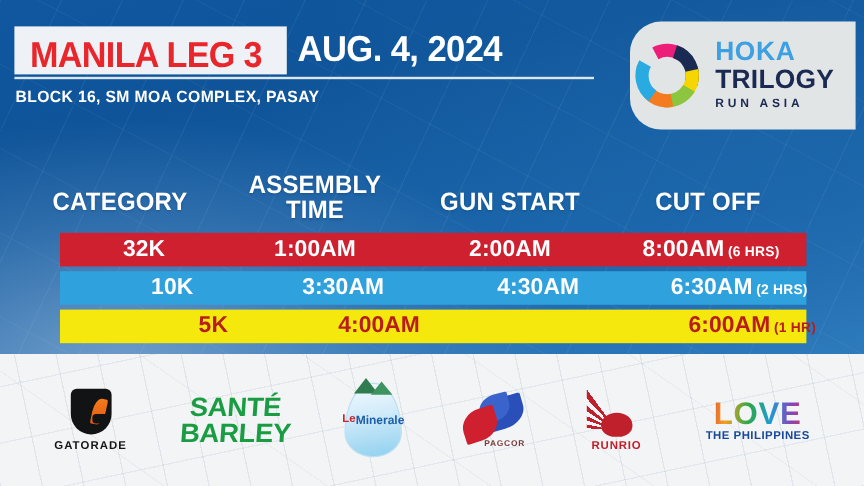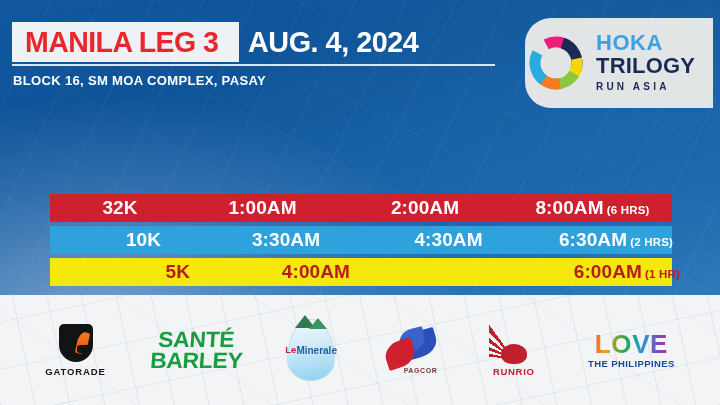--- a/index.html
+++ b/index.html
@@ -32,21 +32,21 @@
 
   
   .header { position:absolute; left:0; top:0; width:720px; height:112px; }
 
   .title-row {
     position:absolute; left:12px; top:22px;
     display:flex; align-items:stretch; height:40px;
   }
   .title-plate {
     background:#eef2f6;
-    display:flex; align-items:center;
+    display:flex; align-items:flex-end;
     padding:0 11px 0 13px;
     height:40px;
   }
   .title-plate .leg {
     color:#e8262b;
     font-size:30px; font-weight:bold;
     letter-spacing:-0.6px;
     line-height:1;
     font-stretch:condensed;
     transform:scaleX(0.95);
@@ -307,20 +307,29 @@
         </svg>
       </span>
       <span class="logo-text">
         <span class="logo-hoka">HOKA</span>
         <span class="logo-trilogy">TRILOGY</span>
         <span class="logo-runasia">RUN ASIA</span>
       </span>
     </div>
   </div>
 
+  <div class="table-head">
+    <div class="th th-category">CATEGORY</div>
+    <div class="th th-assembly">
+      <div>ASSEMBLY</div>
+      <div>TIME</div>
+    </div>
+    <div class="th th-gun">GUN START</div>
+    <div class="th th-cut">CUT OFF</div>
+  </div>
 
   <div class="rows">
 
     <div class="row row-32k">
       <div class="cell c-cat">32K</div>
       <div class="cell c-asm">1:00AM</div>
       <div class="cell c-gun">2:00AM</div>
       <div class="cell c-cut">
         <span>8:00AM</span><span class="hrs">(6 HRS)</span>
       </div>

